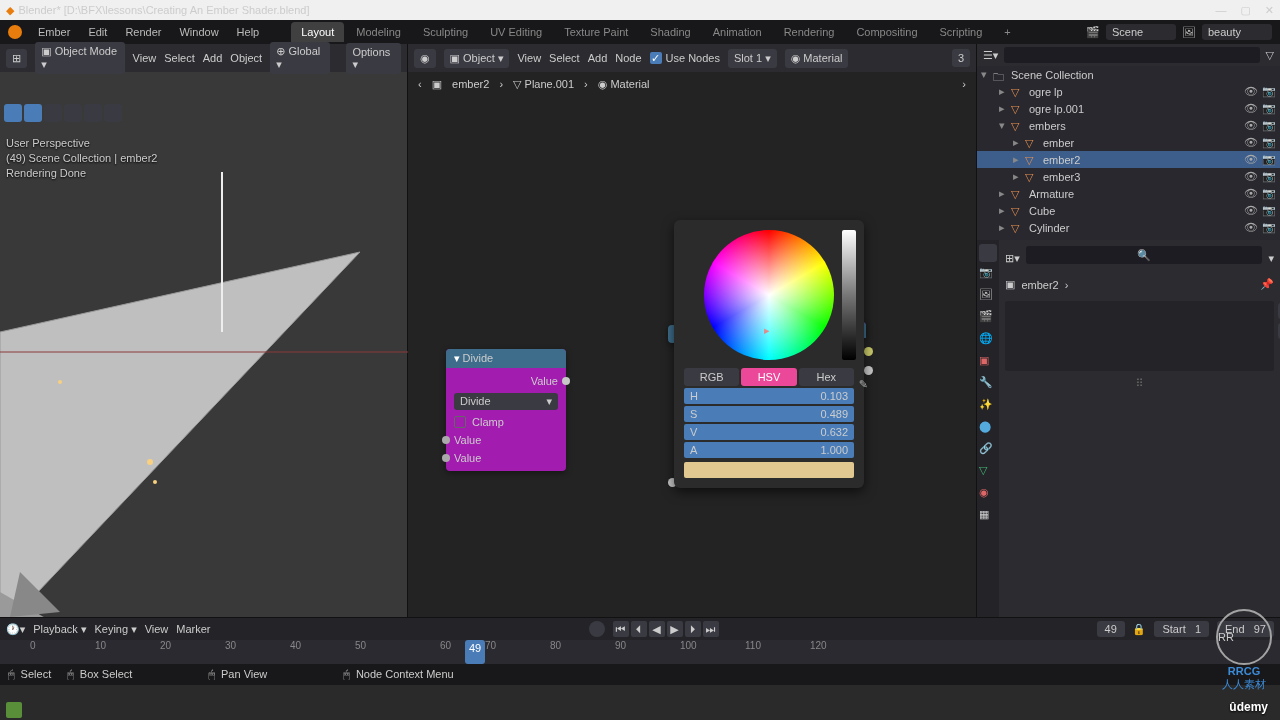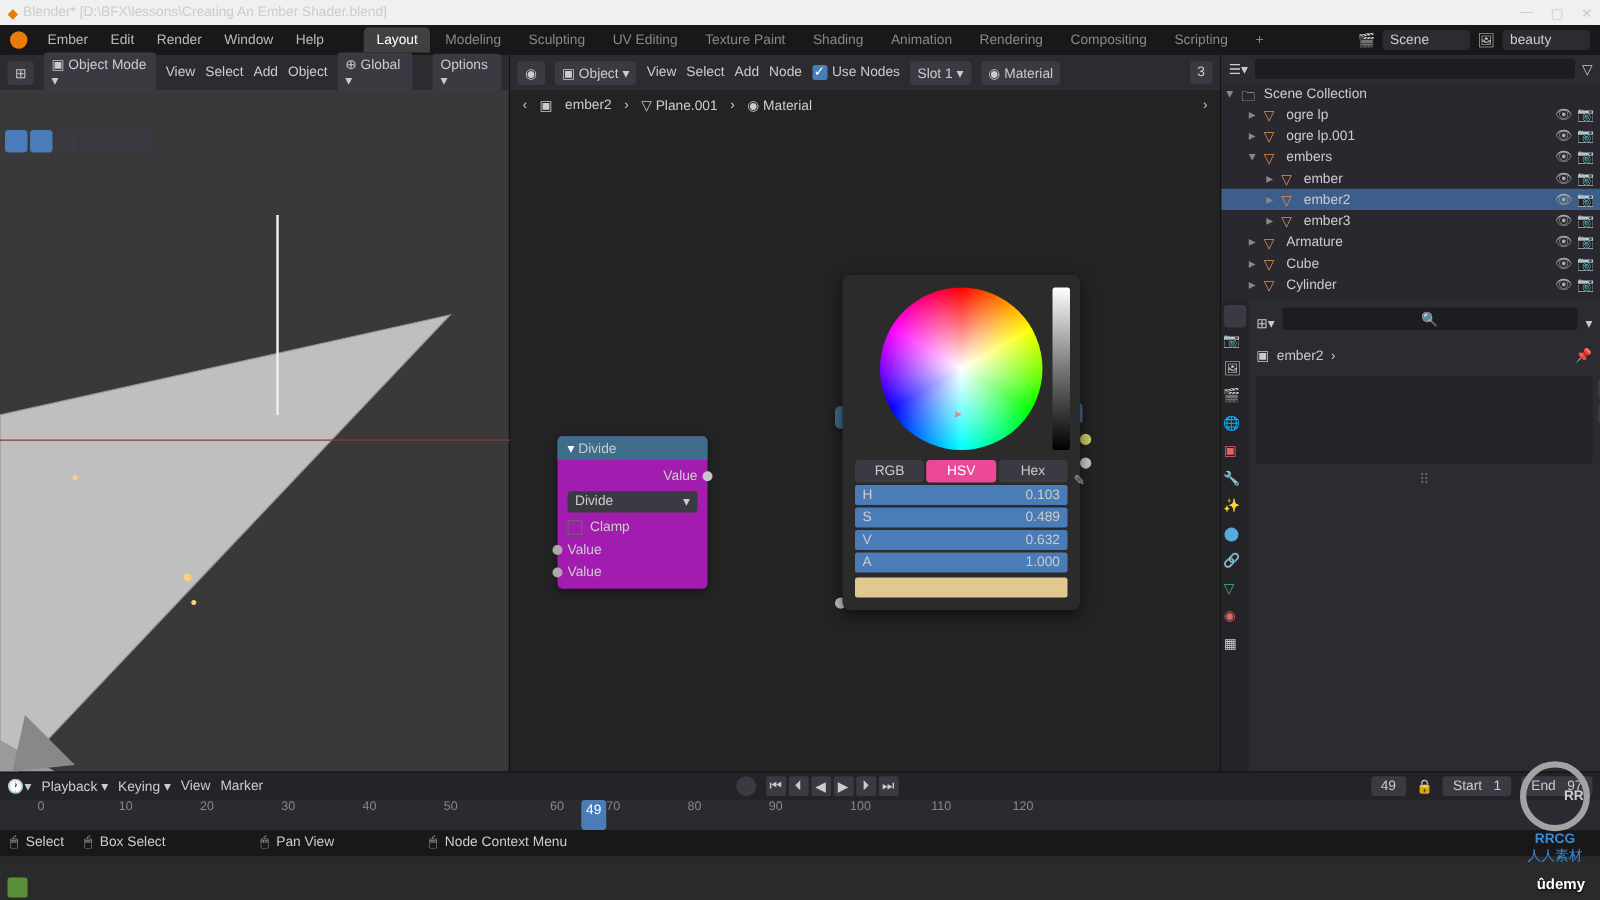--- a/index.html
+++ b/index.html
@@ -65,21 +65,21 @@
 .timeline .track{height:24px;position:relative;background:#2a2a30}
 .timeline .tick{position:absolute;top:0;font-size:10px;color:#888}
 .timeline .play{position:absolute;top:0;width:20px;height:24px;background:#4a7db8;border-radius:3px;color:#fff;text-align:center;line-height:16px}
 .timeline .tc{display:flex;gap:2px}
 .timeline .tc div{width:16px;height:16px;background:#3a3a42;border-radius:2px;display:flex;align-items:center;justify-content:center}
 .timeline .numf{background:#3a3a42;padding:2px 8px;border-radius:3px}
 .statusbar{height:22px;background:#18181a;display:flex;align-items:center;padding:0 8px;gap:16px}
 .statusbar .sec{display:flex;align-items:center;gap:6px;color:#999}
 .udemy{position:absolute;right:12px;bottom:6px;color:#fff;font-size:12px;font-weight:bold;text-shadow:0 1px 2px #000}
 .rrcg{position:absolute;right:8px;bottom:28px;text-align:center}
-.rrcg .c{width:56px;height:56px;border:5px solid #a3a3a3;border-radius:50%;display:flex;align-items:center;justify-content:flex-end;color:#3b8bd8;font-size:18px;font-weight:bold}
+.rrcg .c{width:56px;height:56px;border:2px solid #a3a3a3;border-radius:50%;display:flex;align-items:center;justify-content:flex-start;color:#3b8bd8;font-size:18px;font-weight:normal}
 .sq{position:absolute;left:6px;bottom:2px;width:16px;height:16px;background:#5a8f3a;border-radius:2px}
 svg.wires{position:absolute;inset:0;pointer-events:none}
 </style>
 </head>
 <body>
 
 <div class="titlebar">
   <span style="color:#e87d0d;margin-right:4px">◆</span>
   <span>Blender* [D:\BFX\lessons\Creating An Ember Shader.blend]</span>
   <div class="winbtns">
@@ -131,20 +131,25 @@
       <span class="btn"><span>Options</span> ▾</span>
     </div>
     <div class="toolbar">
       <div class="t sel"></div>
       <div class="t sel"></div>
       <div class="t"></div>
       <div class="t"></div>
       <div class="t"></div>
       <div class="t"></div>
     </div>
+    <div class="info">
+      <div>User Perspective</div>
+      <div>(49) Scene Collection | ember2</div>
+      <div>Rendering Done</div>
+    </div>
     <svg class="mesh">
       <polygon points="0,260 360,180 0,560" fill="#bfbfbf" stroke="#999"></polygon>
       <polygon points="0,520 70,560 0,560" fill="#9a9a9a"></polygon>
       <polygon points="20,500 60,540 10,545" fill="#888"></polygon>
       <line x1="0" y1="280" x2="408" y2="280" stroke="#8a3a3a" stroke-width="1"></line>
       <line x1="222" y1="100" x2="222" y2="260" stroke="#eee" stroke-width="2"></line>
       <circle cx="150" cy="390" r="3" fill="#f8d080"></circle>
       <circle cx="155" cy="410" r="2" fill="#f8d080"></circle>
       <circle cx="60" cy="310" r="2" fill="#f8d080"></circle>
     </svg>

